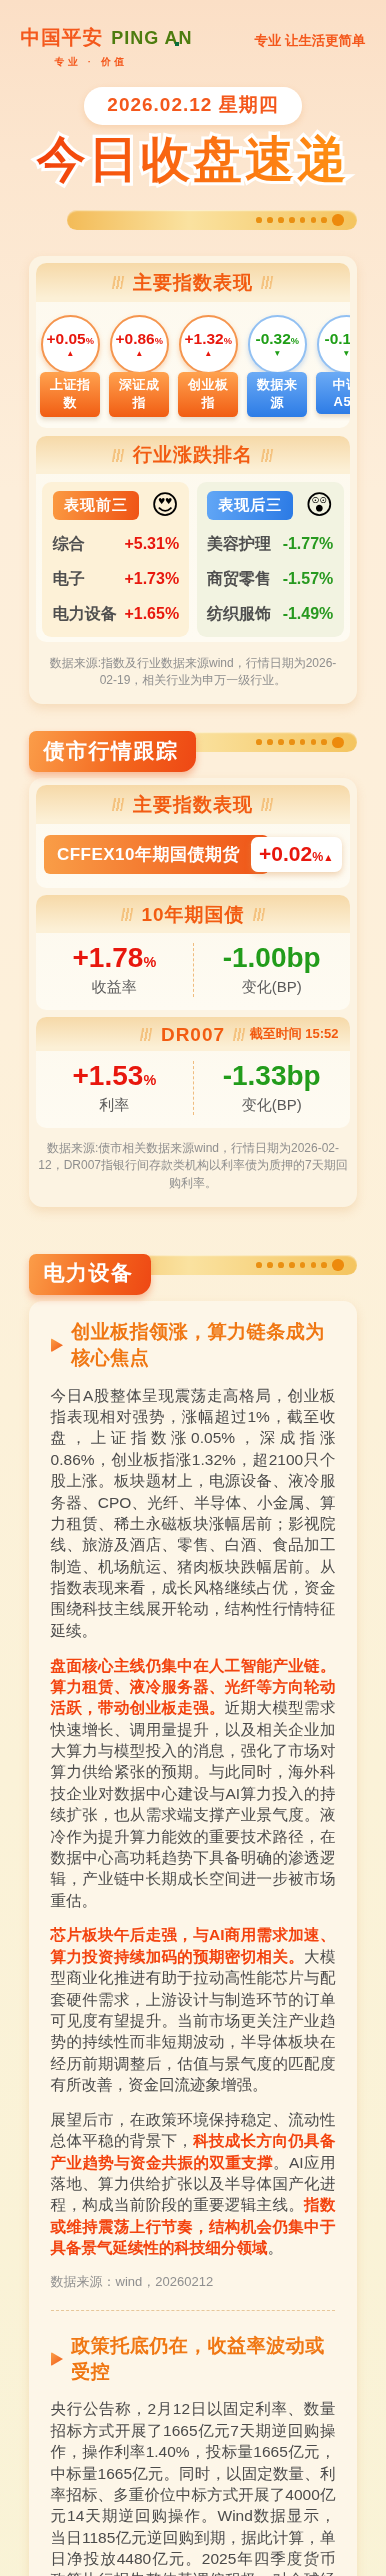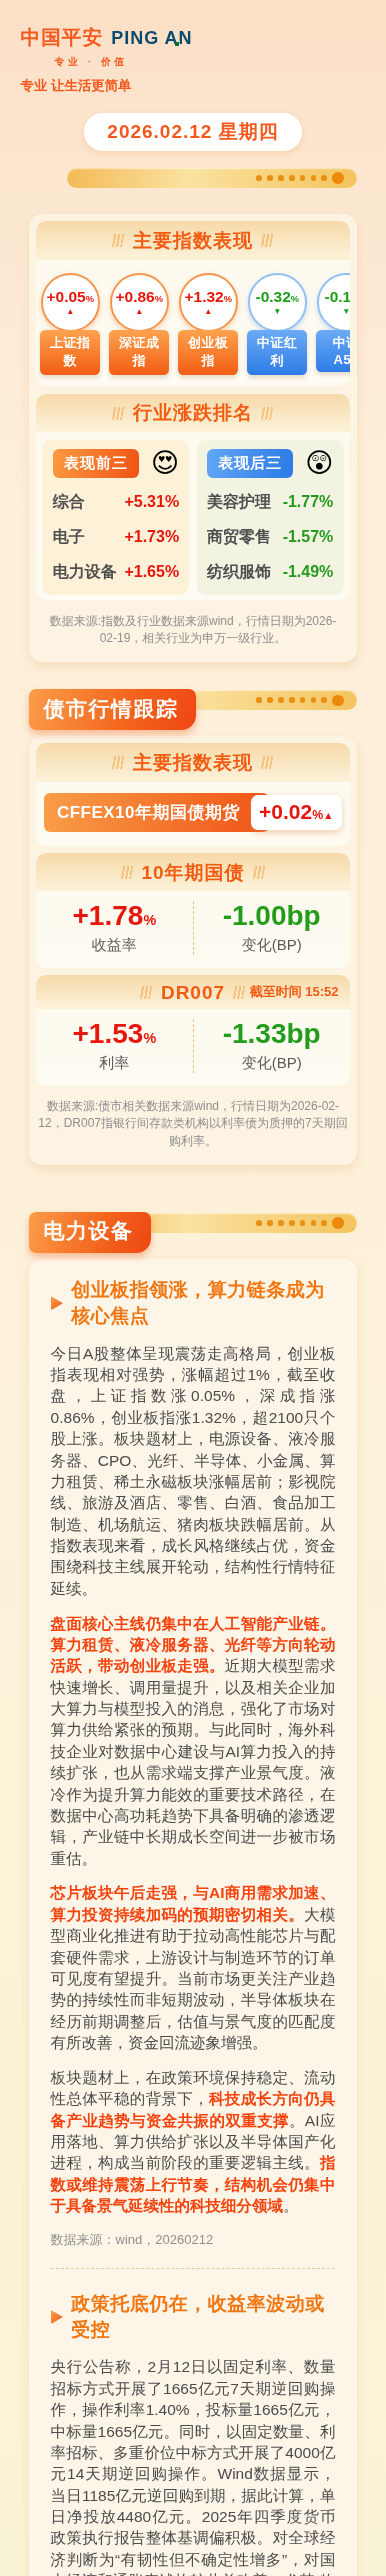--- a/index.html
+++ b/index.html
@@ -3,24 +3,24 @@
 <meta charset="utf-8">
 <style>
   * { margin:0; padding:0; box-sizing:border-box; }
   html,body { width:386px; }
   body {
     height:2724px; overflow:hidden;
     font-family:"Liberation Sans","DejaVu Sans",sans-serif;
     background:linear-gradient(180deg,#fbdfc6 0%,#fce6cf 6%,#fdeeda 18%,#fdf0da 38%,#fbf2d8 65%,#f9f3d6 100%);
   }
   
-  .header{display:flex;justify-content:flex-start;align-items:flex-start;padding:24px 20.6px 0;flex-direction:column;}
+  .header{display:flex;justify-content:space-between;align-items:flex-start;padding:24px 20.6px 0;}
   .logo-line{display:flex;align-items:baseline;}
   .logo-cn{font-size:19.6px;font-weight:900;color:#f4581c;letter-spacing:1px;}
-  .logo-en{font-size:18px;font-weight:800;color:#0c4a6e;letter-spacing:1px;margin-left:8.2px;position:relative;}
+  .logo-en{font-size:18px;font-weight:800;color:#4d7c0f;letter-spacing:1px;margin-left:8.2px;position:relative;}
   .green-sq{position:absolute;right:13.4px;bottom:2.6px;width:4.6px;height:4.6px;background:#0a6c3c;}
   .logo-sub{margin:5.2px 0 0 34px;font-size:9.8px;color:#f4581c;letter-spacing:3.6px;font-weight:600;}
   .slogan{font-size:13.4px;color:#f4581c;font-weight:700;margin-top:8.2px;}
   
   .date-pill{width:fit-content;margin:17.5px auto 0;background:#fff;border-radius:18.5px;padding:5.7px 23px 6.7px;
     font-size:19px;font-weight:800;color:#f4581c;box-shadow:0 2.6px 6.2px rgba(240,160,90,.28);letter-spacing:1px;}
   .big-title{position:relative;text-align:center;margin-top:6.2px;height:62px;font-size:49px;font-weight:900;letter-spacing:3.1px;line-height:1.15;}
   .bt{position:absolute;left:0;right:0;top:0;}
   .bt.stroke{-webkit-text-stroke:6.2px #fff;color:#fff;}
   .bt.fill{color:#f55f10;background:linear-gradient(92deg,#f13f0b 8%,#f96812 45%,#ff9314 92%);
@@ -116,20 +116,24 @@
         <span class="logo-cn">中国平安</span>
         <span class="logo-en"><span>PING AN</span><span class="green-sq"></span></span>
       </div>
       <div class="logo-sub">专业 · 价值</div>
     </div>
     <div class="slogan">专业 让生活更简单</div>
   </div>
 
   <div class="date-pill">2026.02.12 星期四</div>
 
+  <div class="big-title">
+    <span class="bt stroke">今日收盘速递</span>
+    <span class="bt fill">今日收盘速递</span>
+  </div>
 
   <div class="ribbon">
     <div class="ribbon-bar"></div>
     <div class="ribbon-dots">
       <span class="dot"></span>
         <span class="dot"></span>
         <span class="dot"></span>
         <span class="dot"></span>
       <span class="dot"></span>
         <span class="dot"></span>
@@ -167,21 +171,21 @@
             <div class="idx-val"><span>+1.32</span><span class="idx-unit">%</span></div>
             <div class="idx-arrow">▲</div>
           </div>
           <div class="idx-pill">创业板指</div>
         </div>
         <div class="idx-item down">
           <div class="idx-circle">
             <div class="idx-val"><span>-0.32</span><span class="idx-unit">%</span></div>
             <div class="idx-arrow">▼</div>
           </div>
-          <div class="idx-pill">中证红利</div>
+          <div class="idx-pill">数据来源</div>
         </div>
         <div class="idx-item down">
           <div class="idx-circle">
             <div class="idx-val"><span>-0.16</span><span class="idx-unit">%</span></div>
             <div class="idx-arrow">▼</div>
           </div>
           <div class="idx-pill">中证A50</div>
         </div>
       </div>
     </div>
@@ -326,21 +330,21 @@
 
   <div class="section-card comment">
     <div class="article">
       <div class="article-title">
         <span class="marker"></span>
         <span>创业板指领涨，算力链条成为核心焦点</span>
       </div>
       <p>今日A股整体呈现震荡走高格局，创业板指表现相对强势，涨幅超过1%，截至收盘，上证指数涨0.05%，深成指涨0.86%，创业板指涨1.32%，超2100只个股上涨。板块题材上，电源设备、液冷服务器、CPO、光纤、半导体、小金属、算力租赁、稀土永磁板块涨幅居前；影视院线、旅游及酒店、零售、白酒、食品加工制造、机场航运、猪肉板块跌幅居前。从指数表现来看，成长风格继续占优，资金围绕科技主线展开轮动，结构性行情特征延续。</p>
       <p><span class="hl">盘面核心主线仍集中在人工智能产业链。算力租赁、液冷服务器、光纤等方向轮动活跃，带动创业板走强。</span><span>近期大模型需求快速增长、调用量提升，以及相关企业加大算力与模型投入的消息，强化了市场对算力供给紧张的预期。与此同时，海外科技企业对数据中心建设与AI算力投入的持续扩张，也从需求端支撑产业景气度。液冷作为提升算力能效的重要技术路径，在数据中心高功耗趋势下具备明确的渗透逻辑，产业链中长期成长空间进一步被市场重估。</span></p>
       <p><span class="hl">芯片板块午后走强，与AI商用需求加速、算力投资持续加码的预期密切相关。</span><span>大模型商业化推进有助于拉动高性能芯片与配套硬件需求，上游设计与制造环节的订单可见度有望提升。当前市场更关注产业趋势的持续性而非短期波动，半导体板块在经历前期调整后，估值与景气度的匹配度有所改善，资金回流迹象增强。</span></p>
-      <p><span>板块题材上，在政策环境保持稳定、流动性总体平稳的背景下，</span><span class="hl">科技成长方向仍具备产业趋势与资金共振的双重支撑</span><span>。AI应用落地、算力供给扩张以及半导体国产化进程，构成当前阶段的重要逻辑主线。</span><span class="hl">指数或维持震荡上行节奏，结构机会仍集中于具备景气延续性的科技细分领域</span><span>。</span></p>
+      <p><span>展望后市，在政策环境保持稳定、流动性总体平稳的背景下，</span><span class="hl">科技成长方向仍具备产业趋势与资金共振的双重支撑</span><span>。AI应用落地、算力供给扩张以及半导体国产化进程，构成当前阶段的重要逻辑主线。</span><span class="hl">指数或维持震荡上行节奏，结构机会仍集中于具备景气延续性的科技细分领域</span><span>。</span></p>
       <div class="source">数据来源：wind，20260212</div>
     </div>
 
     <div class="divider"></div>
 
     <div class="article">
       <div class="article-title">
         <span class="marker"></span>
         <span>政策托底仍在，收益率波动或受控</span>
       </div>

